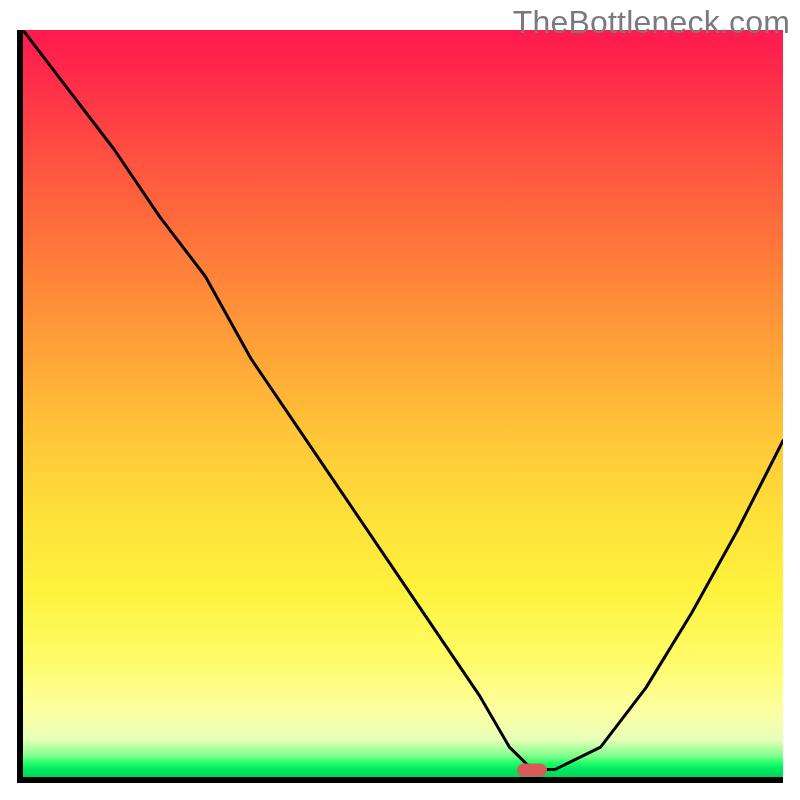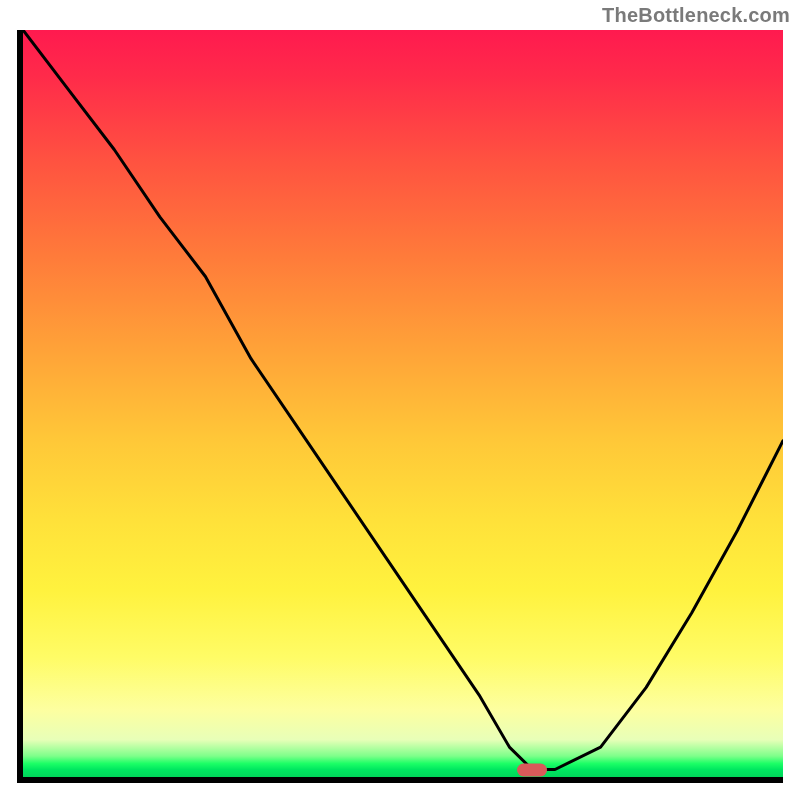--- a/index.html
+++ b/index.html
@@ -12,22 +12,22 @@
   }
   .frame {
     position: relative;
     width: 800px;
     height: 800px;
   }
   .watermark {
     position: absolute;
     top: 4px;
     right: 10px;
-    font-size: 20px;
-    font-weight: 700;
+    font-size: 32px;
+    font-weight: 400;
     color: #7a7a7a;
     letter-spacing: 0.2px;
     z-index: 5;
   }
   .plot {
     position: absolute;
     left: 17px;
     top: 30px;
     width: 766px;
     height: 753px;

